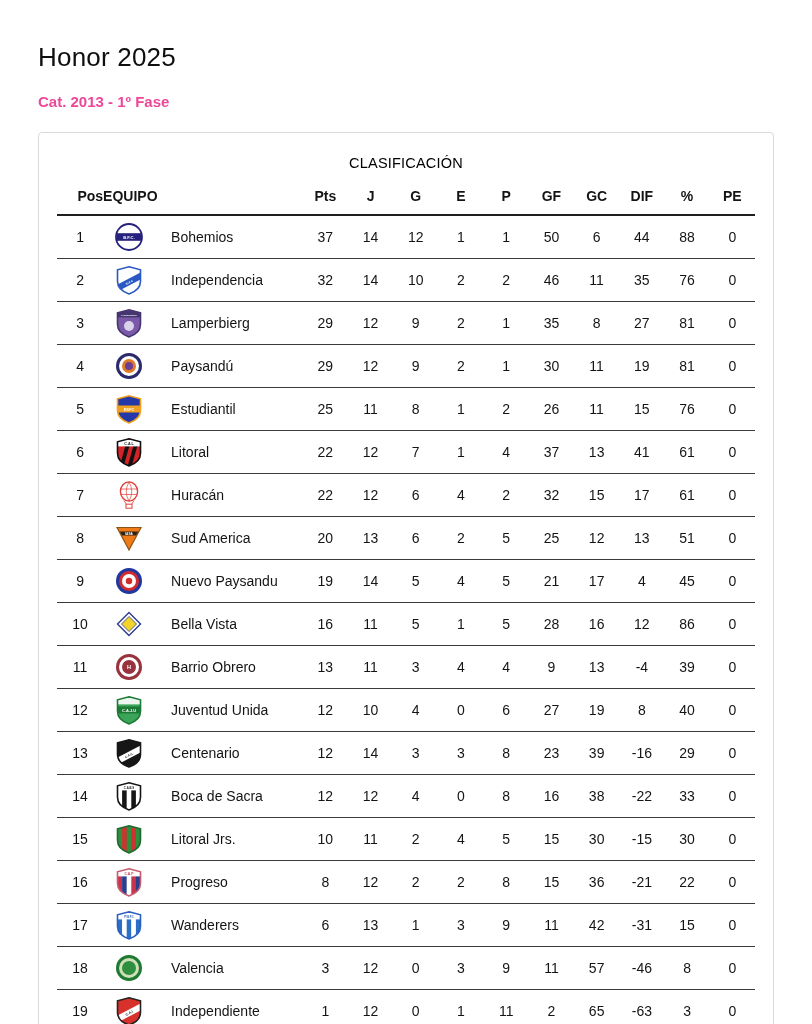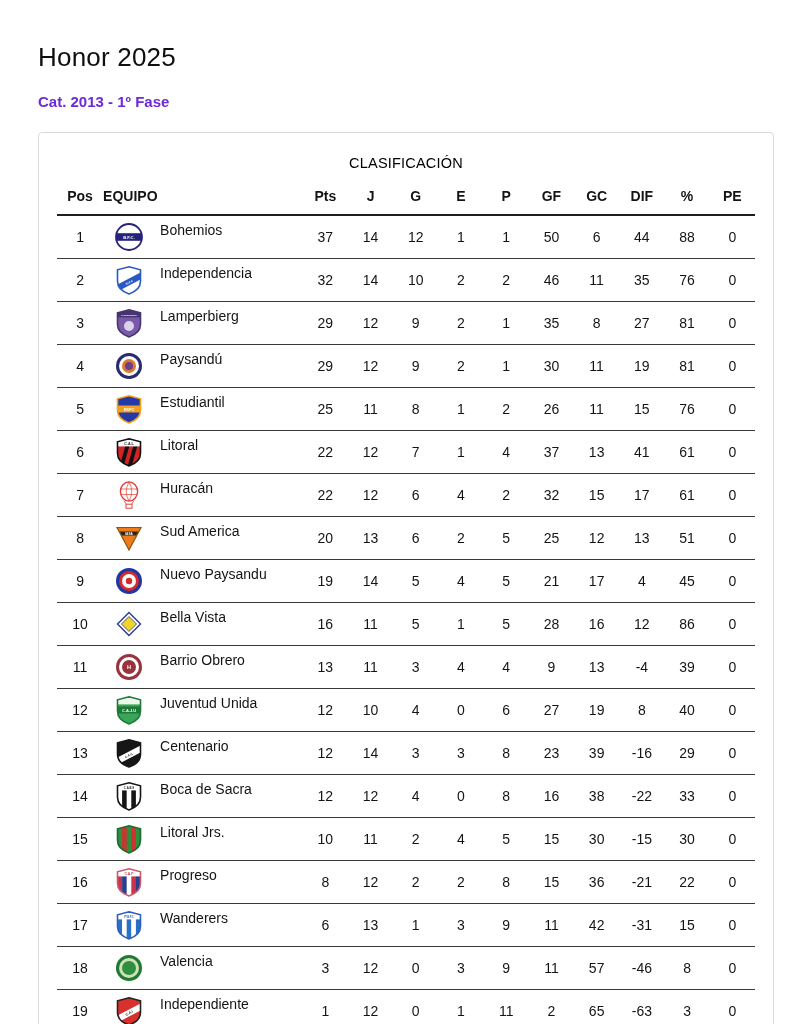--- a/index.html
+++ b/index.html
@@ -7,51 +7,51 @@
     width:812px;min-height:1024px;
     font-family:"Liberation Sans","DejaVu Sans",sans-serif;
     color:#141414;
   }
   .page-title{
     font-size:26px;font-weight:normal;letter-spacing:0.2px;
     margin:42px 0 0 38px;color:#0f0f0f;
   }
   .page-subtitle{
     font-size:15px;font-weight:bold;
-    margin:20px 0 0 38px;color:#6d28d9;
+    margin:20px 0 0 38px;color:#ec4899;
   }
   .card{
     margin:22px 38px 28px 38px;
     border:1px solid #d9d9d9;border-radius:4px;
     padding:18px 18px 24px 18px;
     background:#ffffff;
   }
   .table-caption{
     text-align:center;font-size:14.5px;color:#000000;
     padding:4px 0 12px 0;letter-spacing:0.2px;
   }
   table{
     width:100%;border-collapse:collapse;table-layout:fixed;
     font-size:14px;color:#141414;
   }
   thead th{
     border-bottom:2px solid #1f1f1f;
     padding:5px 0 10px 0;font-size:14px;font-weight:bold;
     text-align:center;white-space:nowrap;
   }
-  th.col-pos{width:6.6%;}
+  th.col-pos{width:6.6%;text-align:right;}
   th.col-equipo,td.col-equipo{width:28.6%;text-align:left;}
   thead th.col-equipo{font-weight:bold;}
   th.col-num{width:6.48%;}
   tbody td{
     border-bottom:1.5px solid #3a3a3a;
     height:40px;text-align:center;vertical-align:middle;
     white-space:nowrap;
   }
-  .team-wrap{display:flex;gap:16px;padding-left:10px;}
+  .team-wrap{display:flex;align-items:center;gap:27px;padding-left:10px;}
   .crest{width:30px;height:30px;flex:0 0 30px;display:block;}
   .team-name{font-size:14px;color:#141414;}
 </style>
 </head>
 <body>
 
 <h1 class="page-title">Honor 2025</h1>
 <div class="page-subtitle">Cat. 2013 - 1º Fase</div>
 
 <div class="card">

